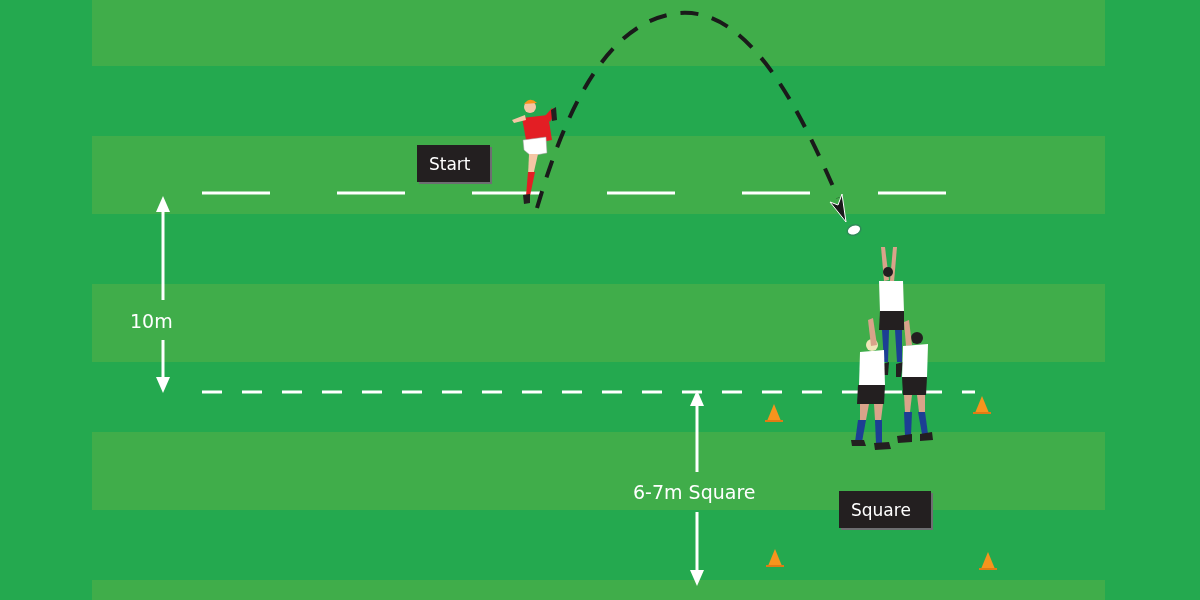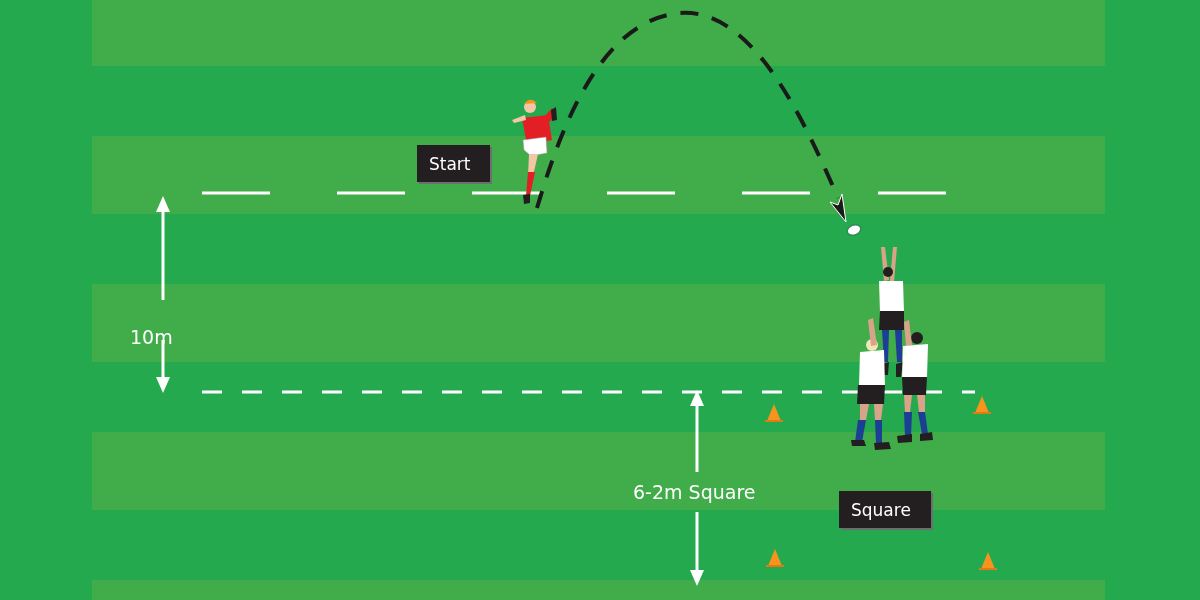--- a/index.html
+++ b/index.html
@@ -113,18 +113,18 @@
     <g>
         <polygon points="775,549 768,566 782,566" fill="#f7941d"></polygon>
         <rect x="766" y="565" width="18" height="2" fill="#e07b14"></rect>
       </g>
     <g>
         <polygon points="988,552 981,569 995,569" fill="#f7941d"></polygon>
         <rect x="979" y="568" width="18" height="2" fill="#e07b14"></rect>
       </g>
   </svg>
 
-  <div class="dim-text" style="left:130px;top:310px;margin-top:16px;">10m</div>
-  <div class="dim-text" style="left:633px;top:481px;">6-2m Square</div>
+  <div class="dim-text" style="left:130px;top:310px;">10m</div>
+  <div class="dim-text" style="left:633px;top:481px;">6-7m Square</div>
 
   <div class="label-box" style="left:417px;top:145px;width:73px;height:37px;">Start</div>
   <div class="label-box" style="left:839px;top:491px;width:92px;height:37px;">Square</div>
 </div>
 
 </body></html>

